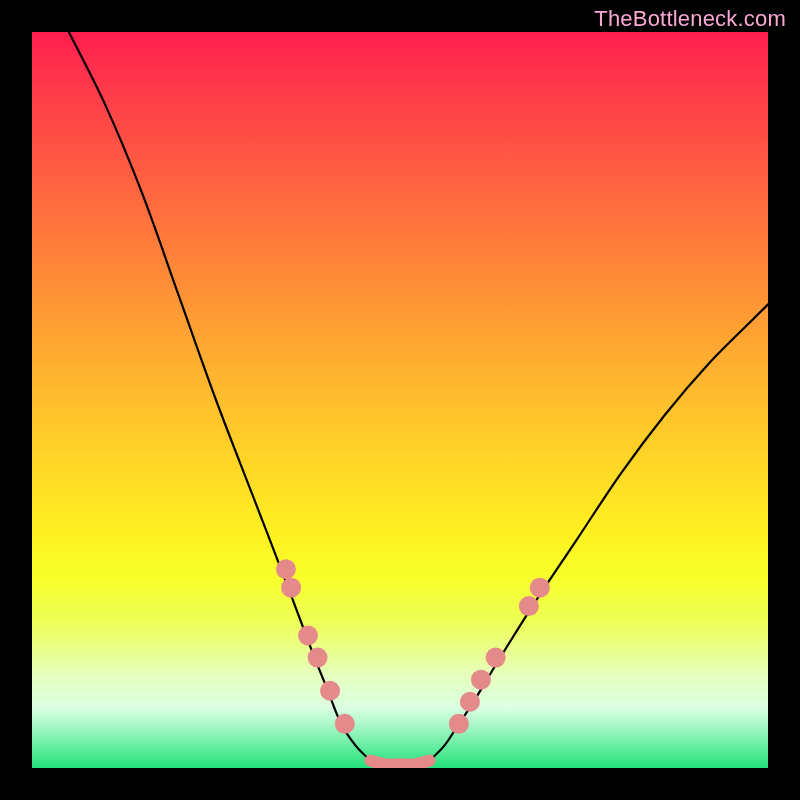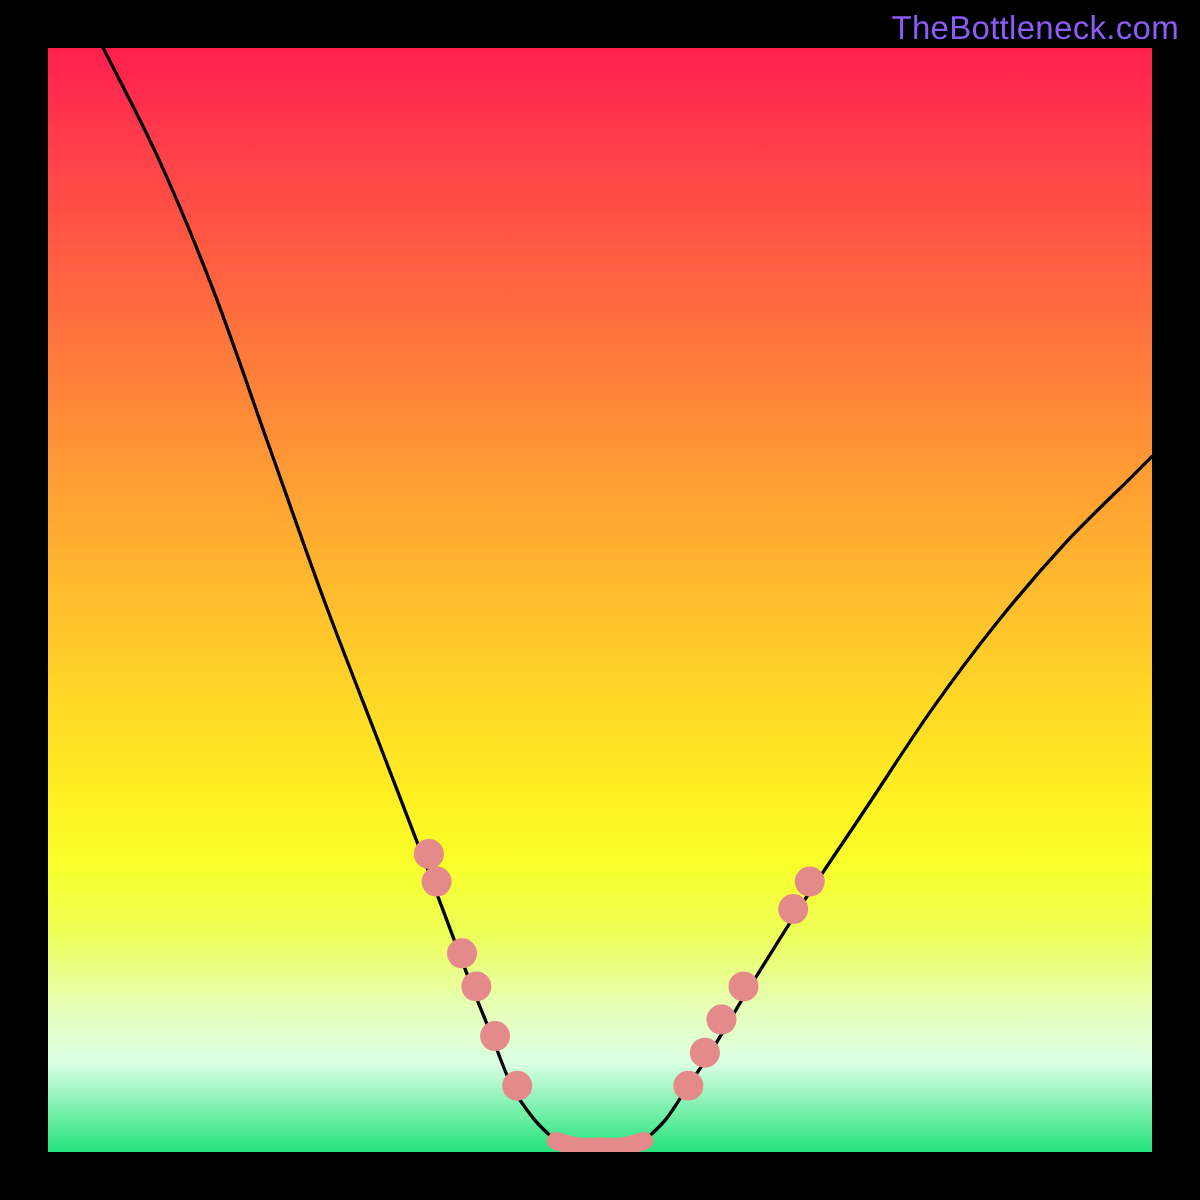--- a/index.html
+++ b/index.html
@@ -42,21 +42,21 @@
       #edff55 80%,
       #e6ffb8 87%,
       #d9ffe3 92%,
       #23e27a 100%
     );
   }
   .watermark {
     position: absolute;
     top: 6px;
     right: 14px;
-    color: #8b5cf6;
+    color: #f9a8d4;
     font-size: 22px;
     font-weight: 400;
     letter-spacing: 0.2px;
     user-select: none;
   }
   svg.curves {
     position: absolute;
     inset: 0;
   }
 </style>

